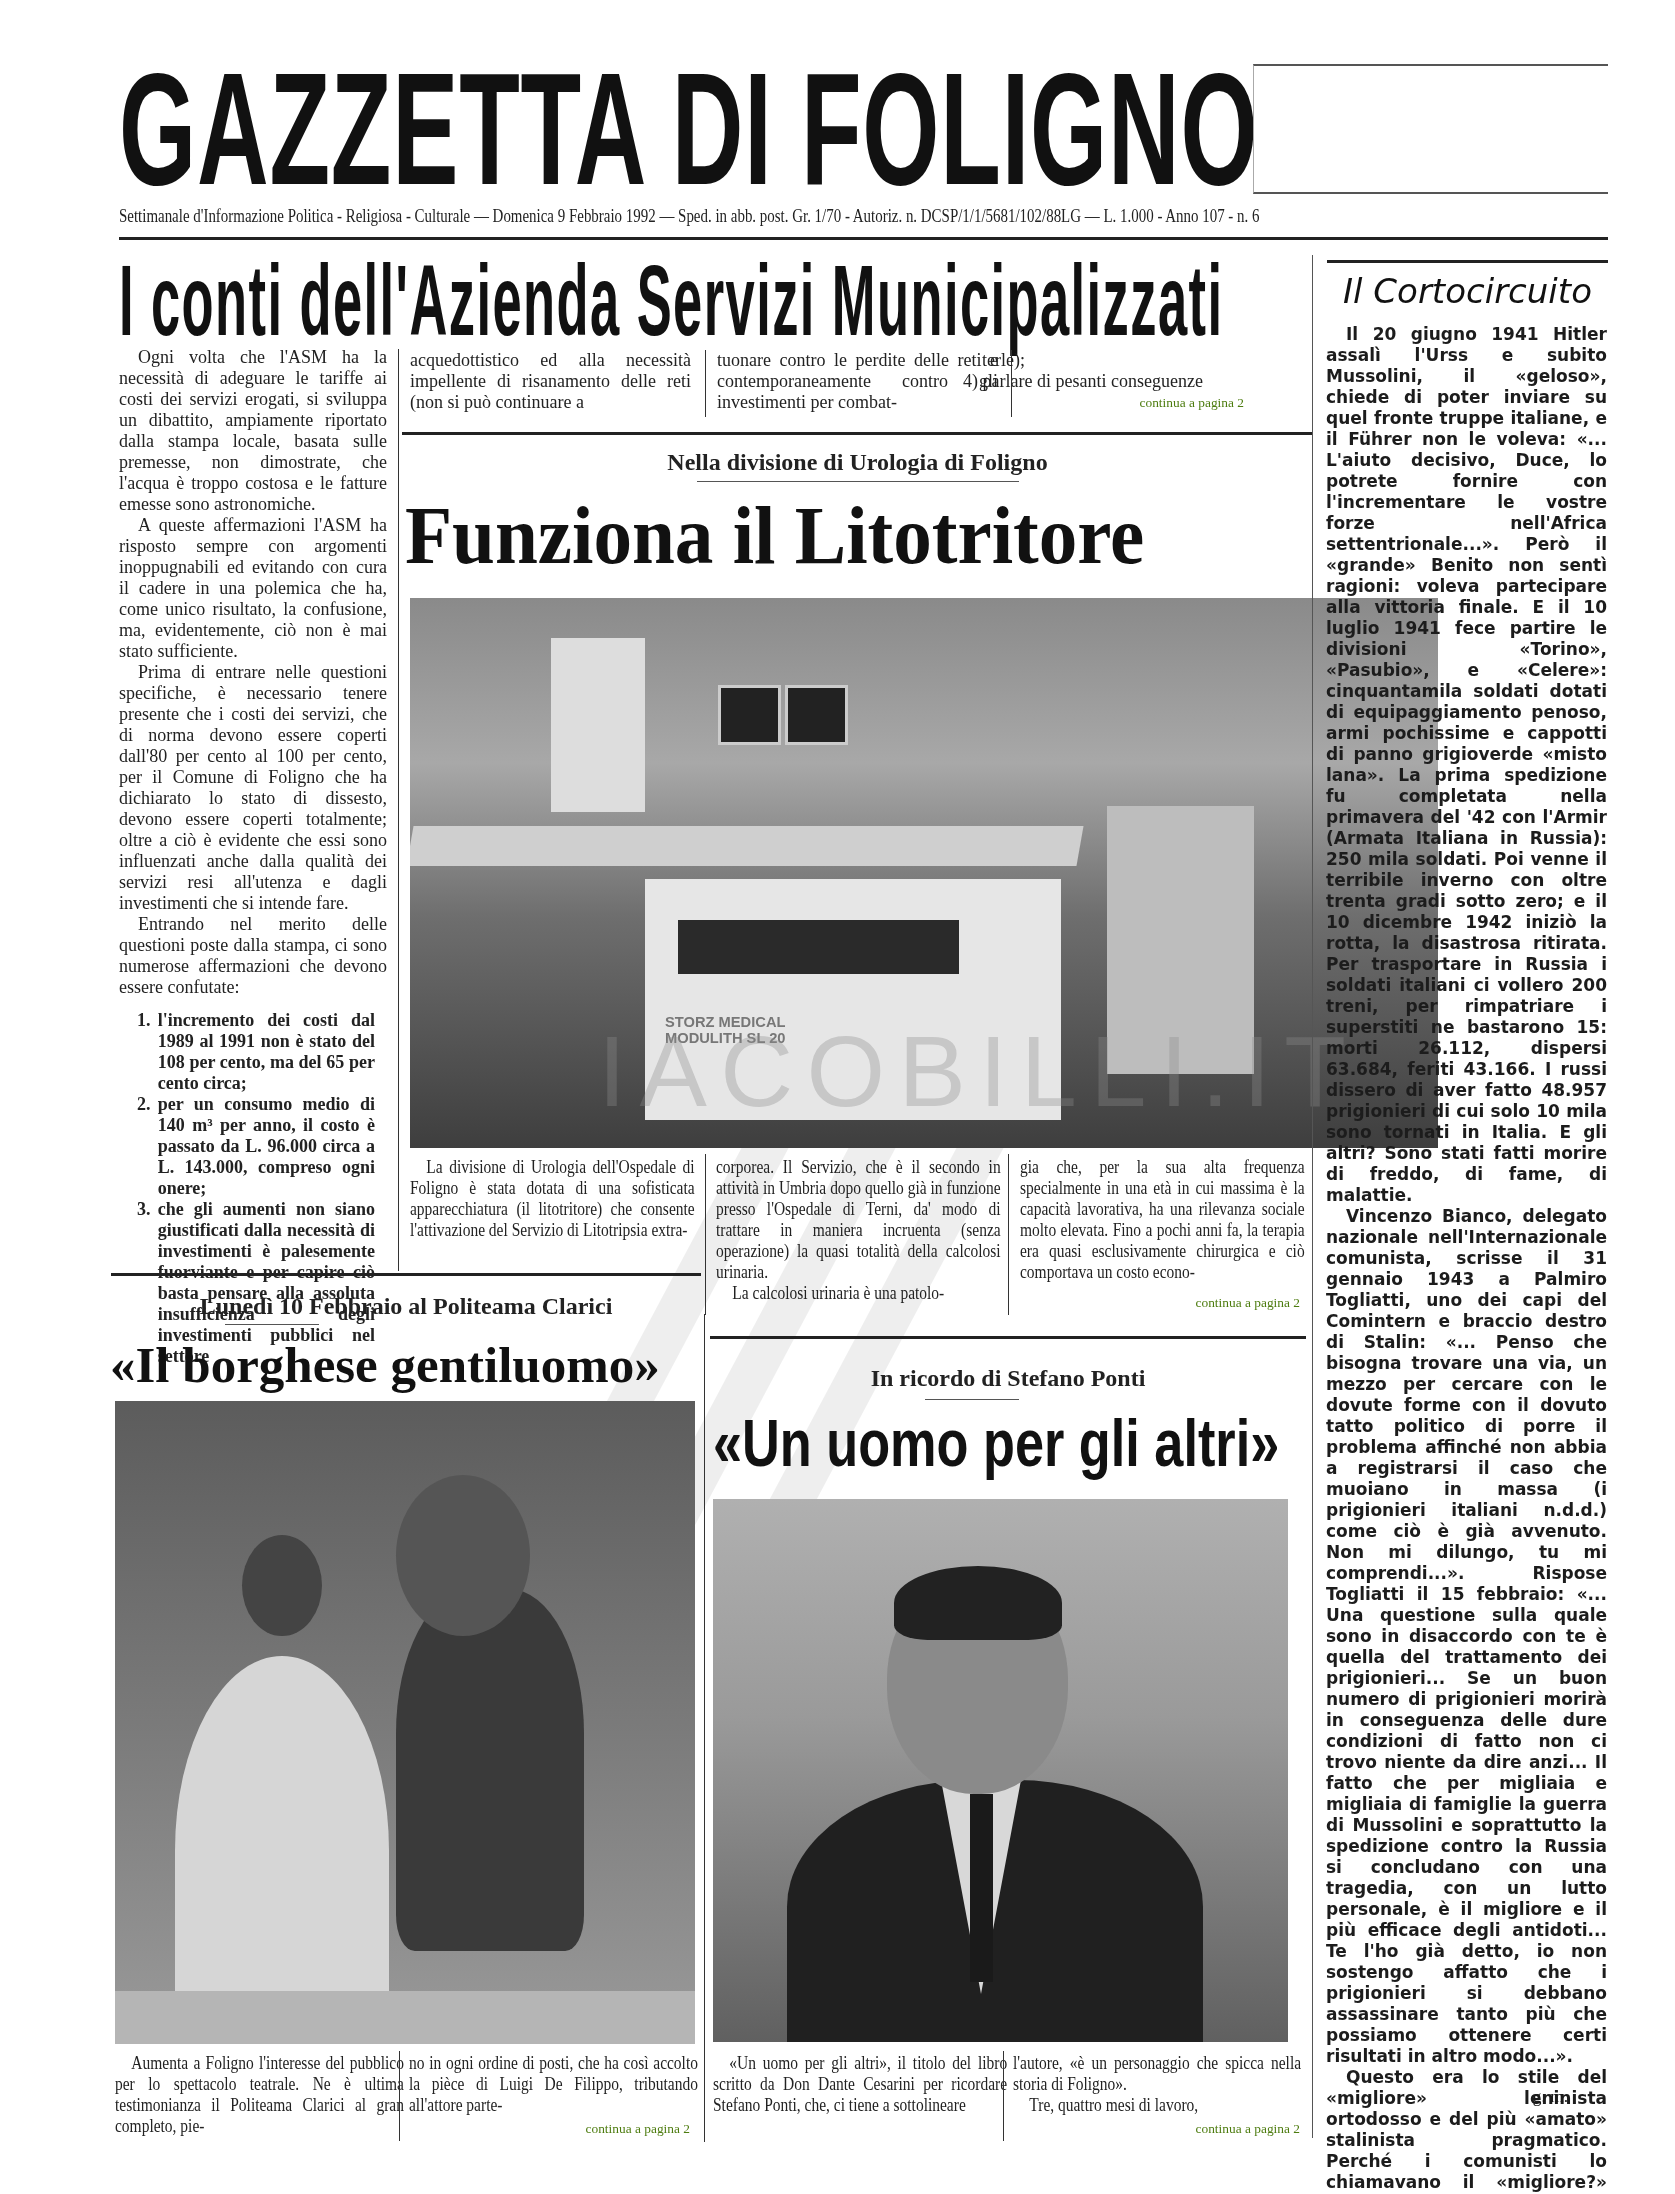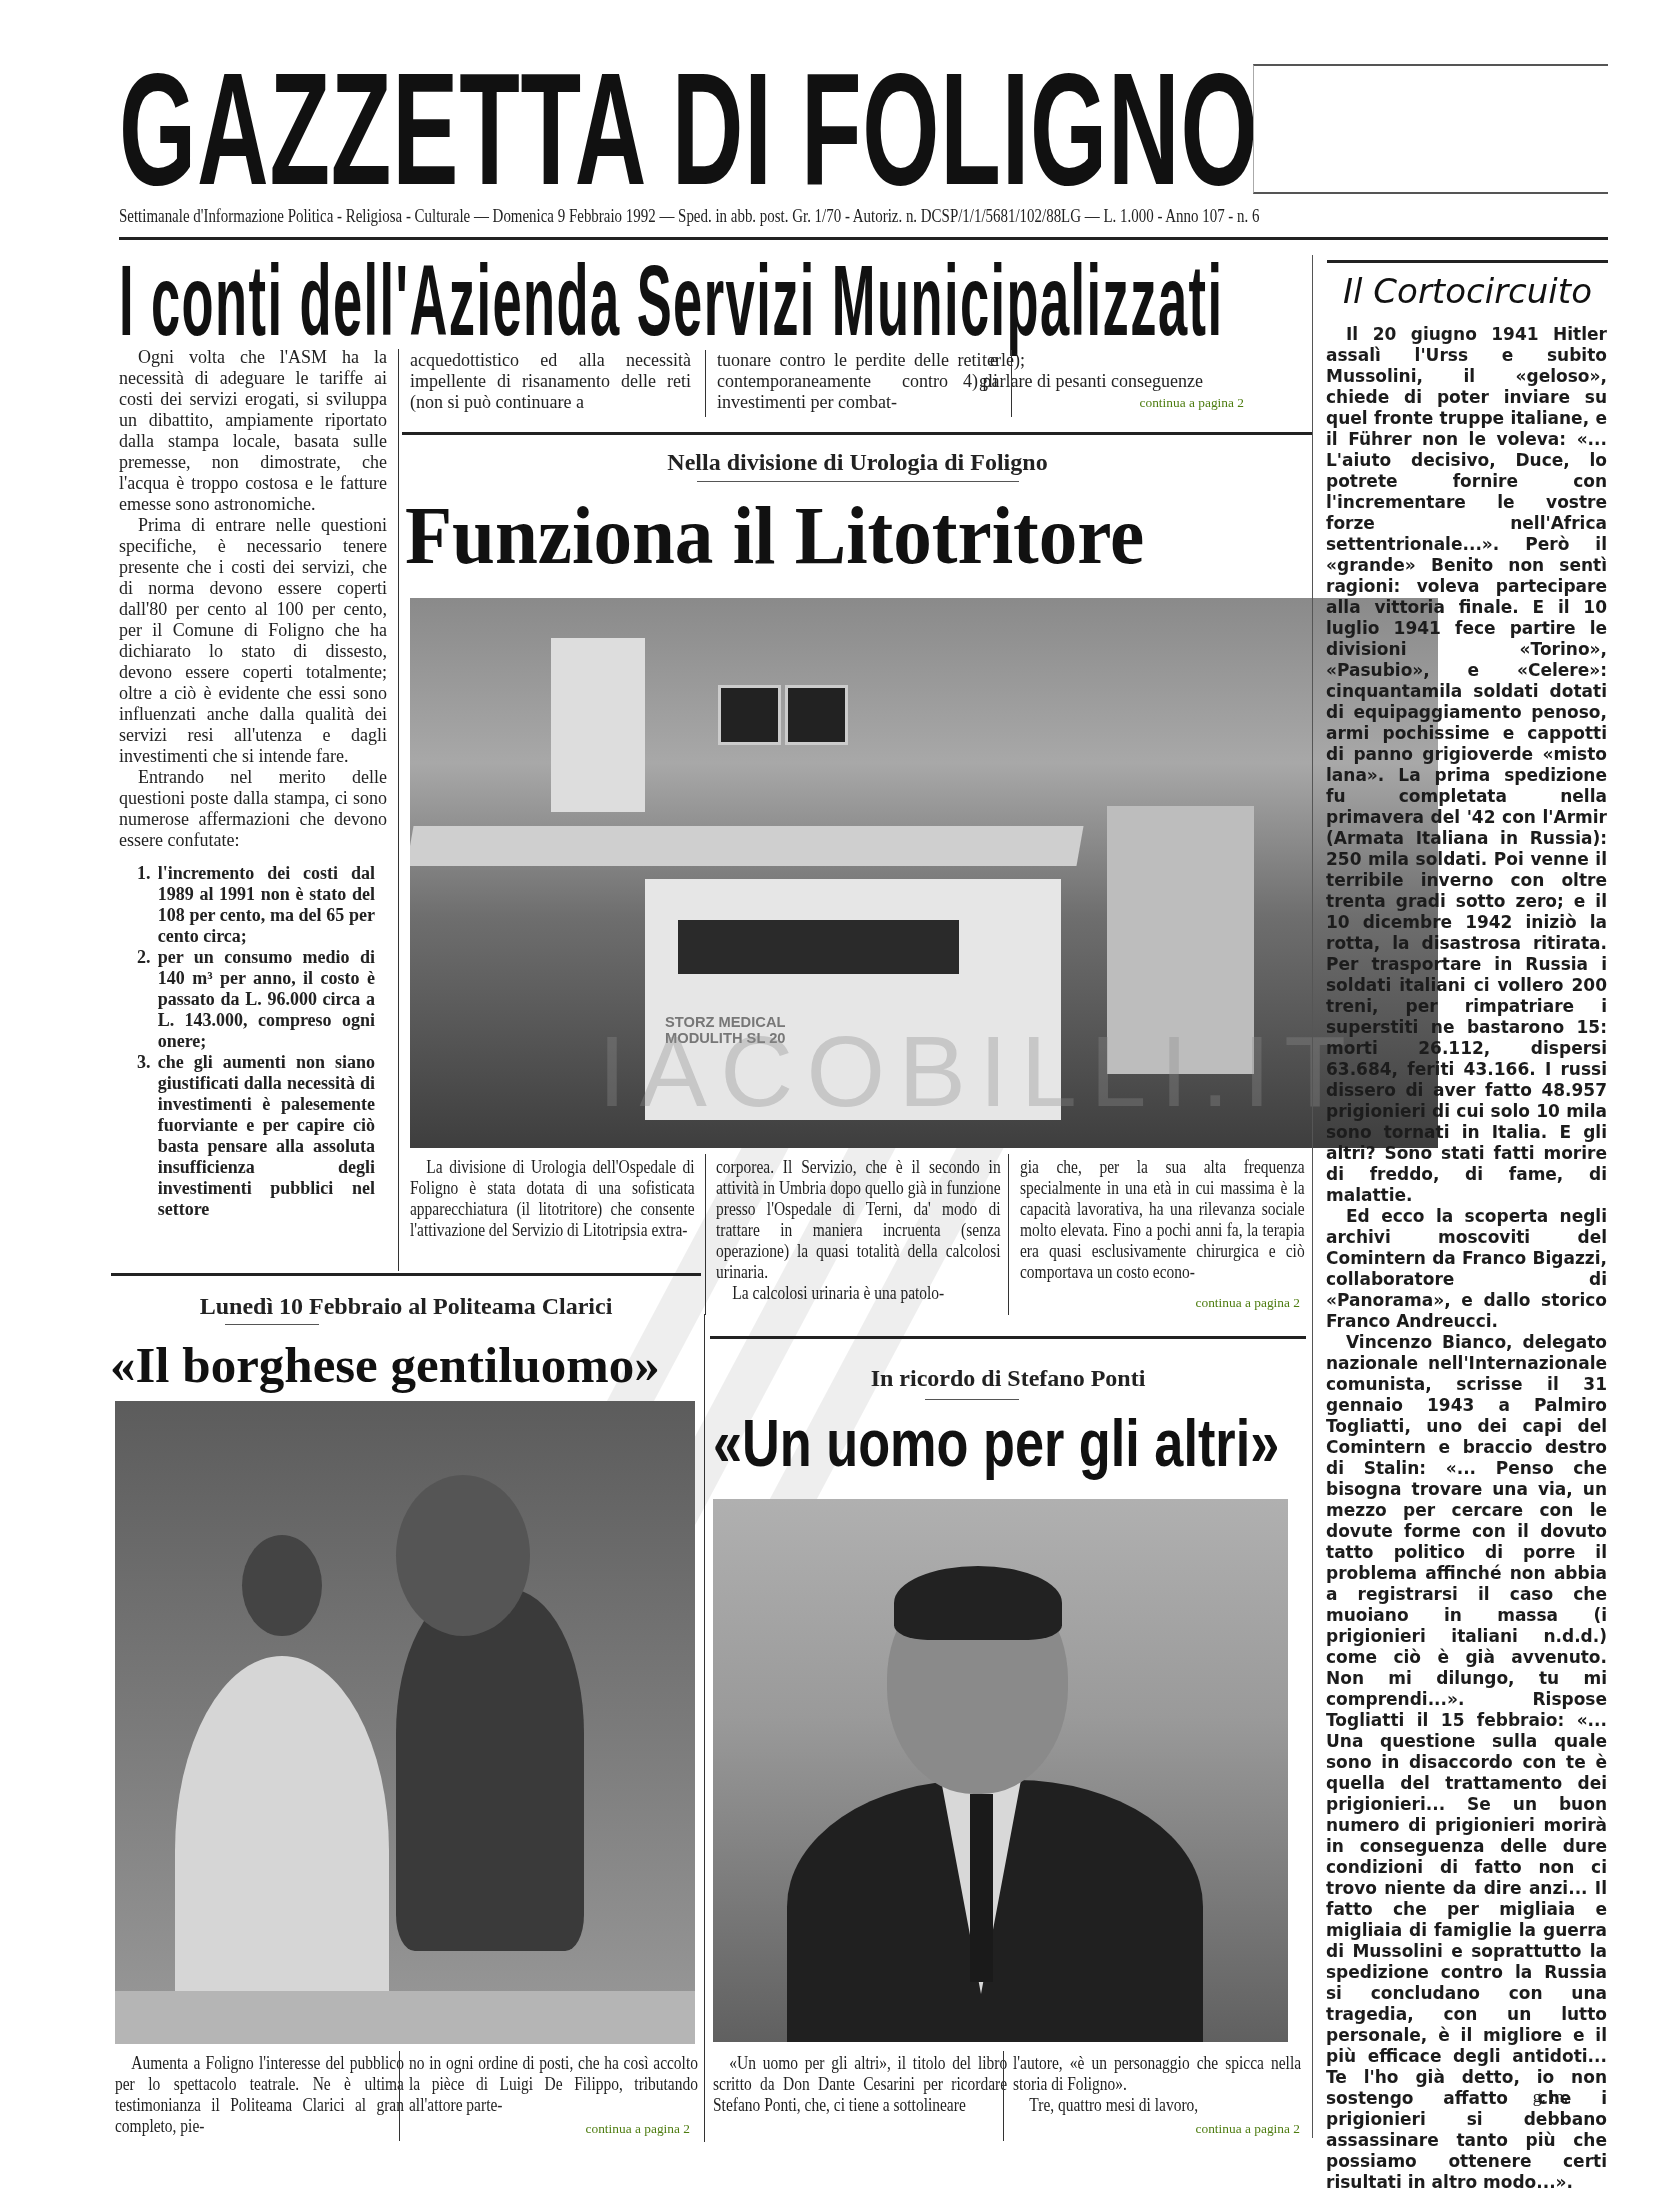--- a/index.html
+++ b/index.html
@@ -38,20 +38,21 @@
 
 <div class="abs masthead">GAZZETTA DI FOLIGNO</div>
 <div class="abs mastbox"></div>
 <div class="abs subline">Settimanale d'Informazione Politica - Religiosa - Culturale — Domenica 9 Febbraio 1992 — Sped. in abb. post. Gr. 1/70 - Autoriz. n. DCSP/1/1/5681/102/88LG — L. 1.000 - Anno 107 - n. 6</div>
 <div class="abs rule" style="left:119px;top:237px;width:1489px;height:3.4px;"></div>
 
 <div class="abs headline1">I conti dell'Azienda Servizi Municipalizzati</div>
 
 <div class="abs col" style="left:119px;top:347px;width:268px;">
   <p>Ogni volta che l'ASM ha la necessità di adeguare le tariffe ai costi dei servizi erogati, si sviluppa un dibattito, ampiamente riportato dalla stampa locale, basata sulle premesse, non dimostrate, che l'acqua è troppo costosa e le fatture emesse sono astronomiche.</p>
+  <p>A queste affermazioni l'ASM ha risposto sempre con argomenti inoppugnabili ed evitando con cura il cadere in una polemica che ha, come unico risultato, la confusione, ma, evidentemente, ciò non è mai stato sufficiente.</p>
   <p>Prima di entrare nelle questioni specifiche, è necessario tenere presente che i costi dei servizi, che di norma devono essere coperti dall'80 per cento al 100 per cento, per il Comune di Foligno che ha dichiarato lo stato di dissesto, devono essere coperti totalmente; oltre a ciò è evidente che essi sono influenzati anche dalla qualità dei servizi resi all'utenza e dagli investimenti che si intende fare.</p>
   <p>Entrando nel merito delle questioni poste dalla stampa, ci sono numerose affermazioni che devono essere confutate:</p>
   <ol>
     <li>l'incremento dei costi dal 1989 al 1991 non è stato del 108 per cento, ma del 65 per cento circa;</li>
     <li>per un consumo medio di 140 m³ per anno, il costo è passato da L. 96.000 circa a L. 143.000, compreso ogni onere;</li>
     <li>che gli aumenti non siano giustificati dalla necessità di investimenti è palesemente fuorviante e per capire ciò basta pensare alla assoluta insufficienza degli investimenti pubblici nel settore</li>
   </ol>
 </div>
 <div class="abs vline" style="left:398px;top:349px;height:922px;"></div>
 
@@ -144,18 +145,17 @@
   <p class="ni">l'autore, «è un personaggio che spicca nella storia di Foligno».</p>
   <p>Tre, quattro mesi di lavoro,</p>
 </div>
 <div class="abs cont" style="left:1072px;top:2121px;width:228px;">continua a pagina 2</div>
 
 <div class="abs vline" style="left:1312px;top:255px;height:1883px;background:#555;"></div>
 <div class="abs rule" style="left:1327px;top:260px;width:281px;height:3.4px;"></div>
 <div class="abs cort-title" style="left:1327px;top:271px;width:281px;">Il Cortocircuito</div>
 <div class="abs cort" style="left:1326px;top:324px;width:281px;">
   <p>Il 20 giugno 1941 Hitler assalì l'Urss e subito Mussolini, il «geloso», chiede di poter inviare su quel fronte truppe italiane, e il Führer non le voleva: «... L'aiuto decisivo, Duce, lo potrete fornire con l'incrementare le vostre forze nell'Africa settentrionale...». Però il «grande» Benito non sentì ragioni: voleva partecipare alla vittoria finale. E il 10 luglio 1941 fece partire le divisioni «Torino», «Pasubio», e «Celere»: cinquantamila soldati dotati di equipaggiamento penoso, armi pochissime e cappotti di panno grigioverde «misto lana». La prima spedizione fu completata nella primavera del '42 con l'Armir (Armata Italiana in Russia): 250 mila soldati. Poi venne il terribile inverno con oltre trenta gradi sotto zero; e il 10 dicembre 1942 iniziò la rotta, la disastrosa ritirata. Per trasportare in Russia i soldati italiani ci vollero 200 treni, per rimpatriare i superstiti ne bastarono 15: morti 26.112, dispersi 63.684, feriti 43.166. I russi dissero di aver fatto 48.957 prigionieri di cui solo 10 mila sono tornati in Italia. E gli altri? Sono stati fatti morire di freddo, di fame, di malattie.</p>
-  <p>Ed ecco la scoperta negli archivi moscoviti del Comintern da Franco Bigazzi, collaboratore di «Panorama», e dallo storico Franco Andreucci.</p>
   <p>Vincenzo Bianco, delegato nazionale nell'Internazionale comunista, scrisse il 31 gennaio 1943 a Palmiro Togliatti, uno dei capi del Comintern e braccio destro di Stalin: «... Penso che bisogna trovare una via, un mezzo per cercare con le dovute forme con il dovuto tatto politico di porre il problema affinché non abbia a registrarsi il caso che muoiano in massa (i prigionieri italiani n.d.d.) come ciò è già avvenuto. Non mi dilungo, tu mi comprendi...». Rispose Togliatti il 15 febbraio: «... Una questione sulla quale sono in disaccordo con te è quella del trattamento dei prigionieri... Se un buon numero di prigionieri morirà in conseguenza delle dure condizioni di fatto non ci trovo niente da dire anzi... Il fatto che per migliaia e migliaia di famiglie la guerra di Mussolini e soprattutto la spedizione contro la Russia si concludano con una tragedia, con un lutto personale, è il migliore e il più efficace degli antidoti... Te l'ho già detto, io non sostengo affatto che i prigionieri si debbano assassinare tanto più che possiamo ottenere certi risultati in altro modo...».</p>
   <p>Questo era lo stile del «migliore» leninista ortodosso e del più «amato» stalinista pragmatico. Perché i comunisti lo chiamavano il «migliore?» Perché metteva sempre al primo posto il Partito. Se per il bene del Partito fosse stato necessario che morisse trentamila prigionieri italiani in Russia, era logico che si lasciassero morire di fame e di stenti nel freddo siberiano.</p>
 </div>
 <div class="abs sig" style="left:1327px;top:2086px;width:241px;">g. m.</div>
 
 
 </body></html>

